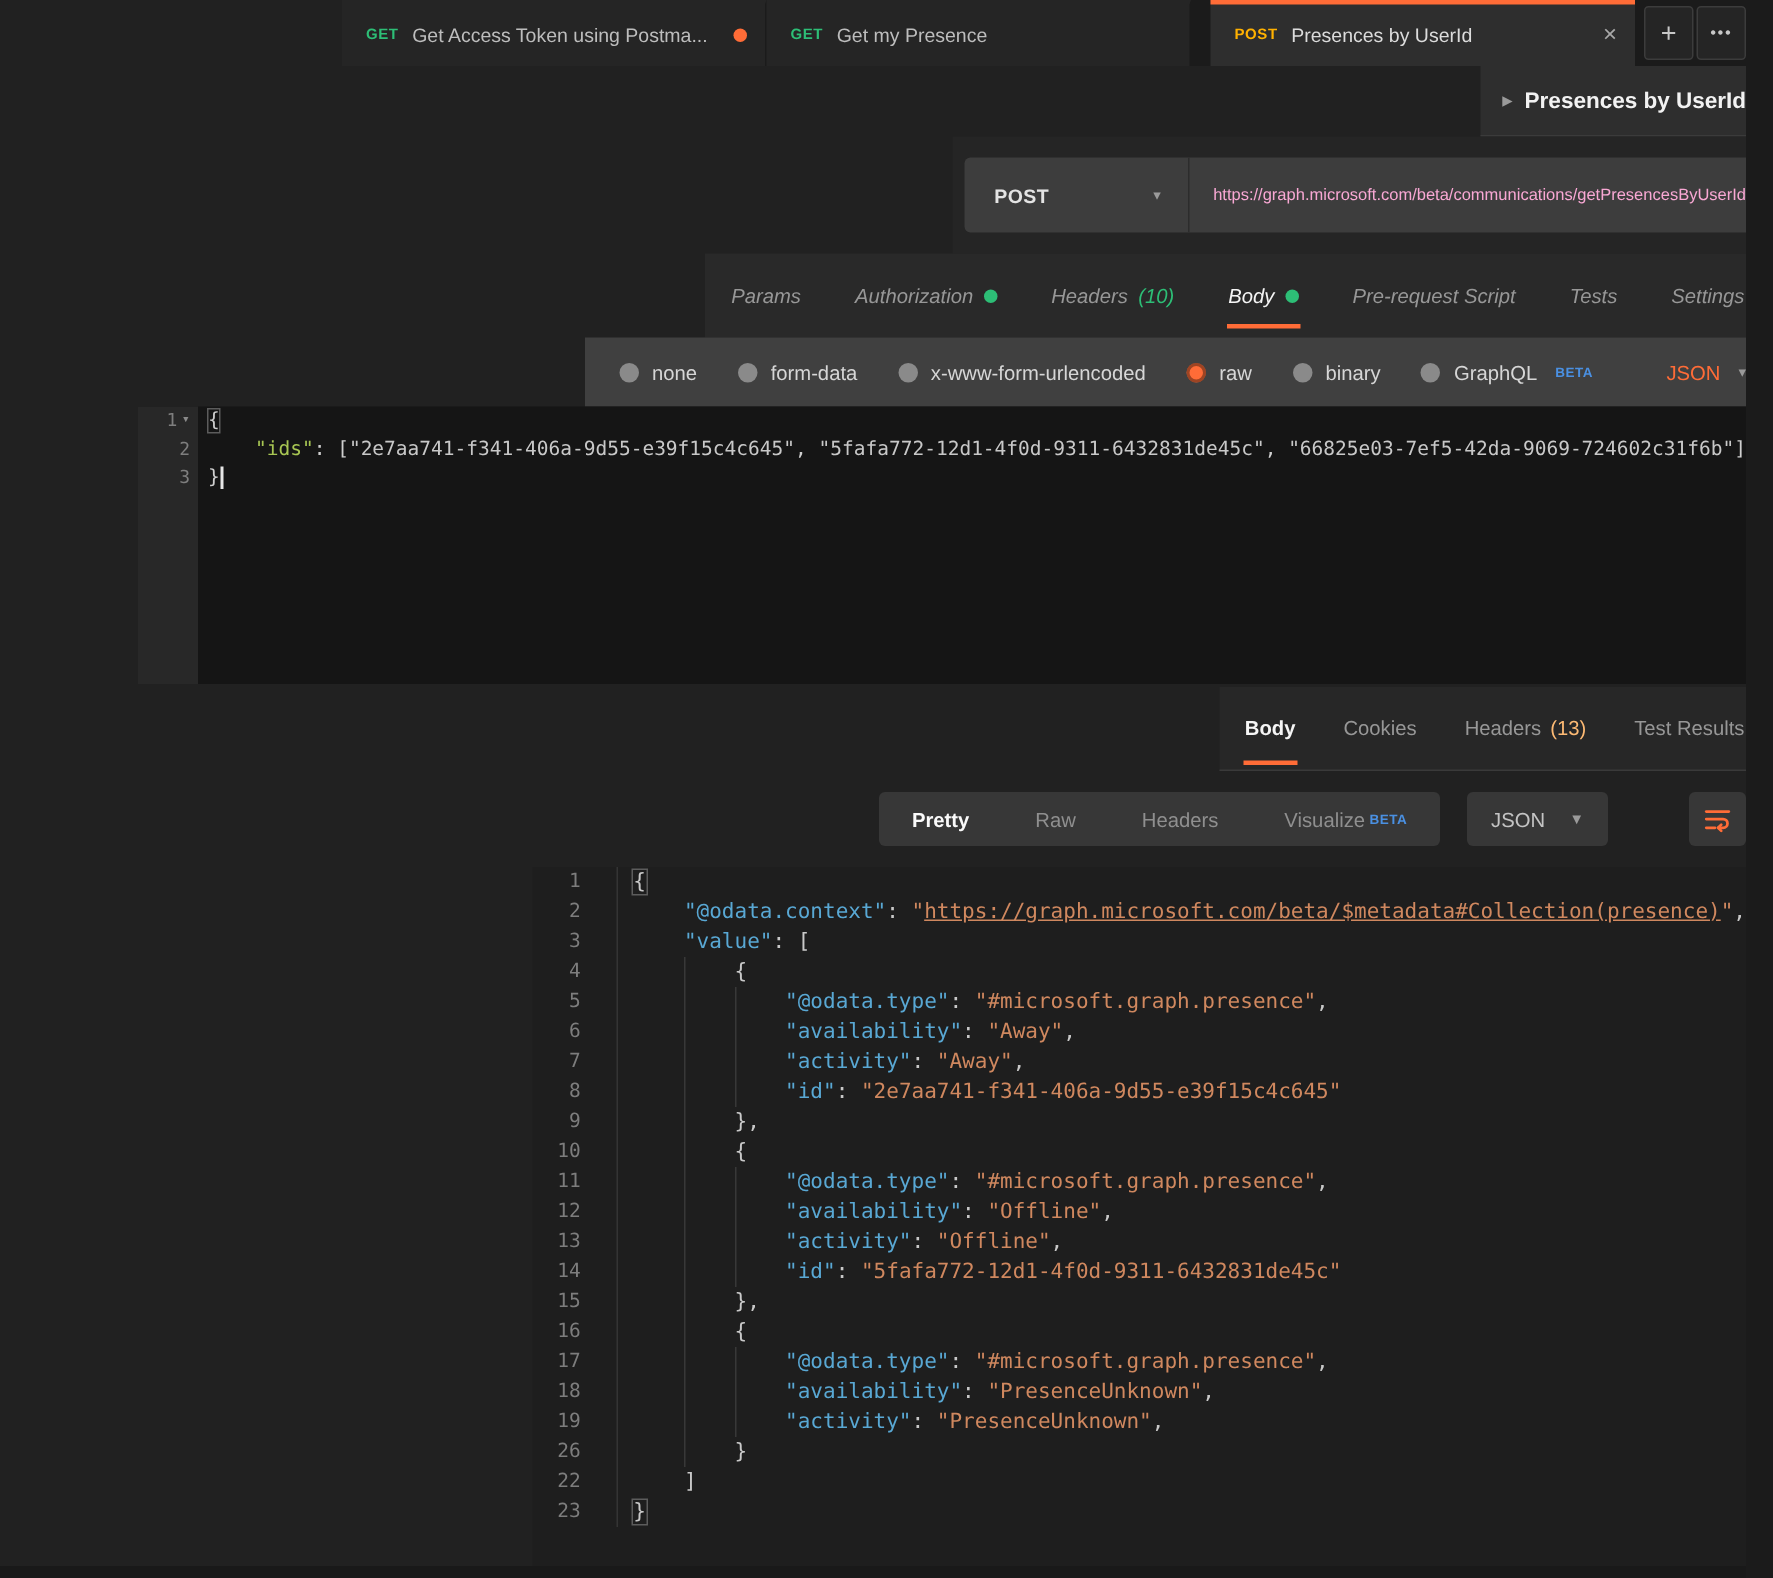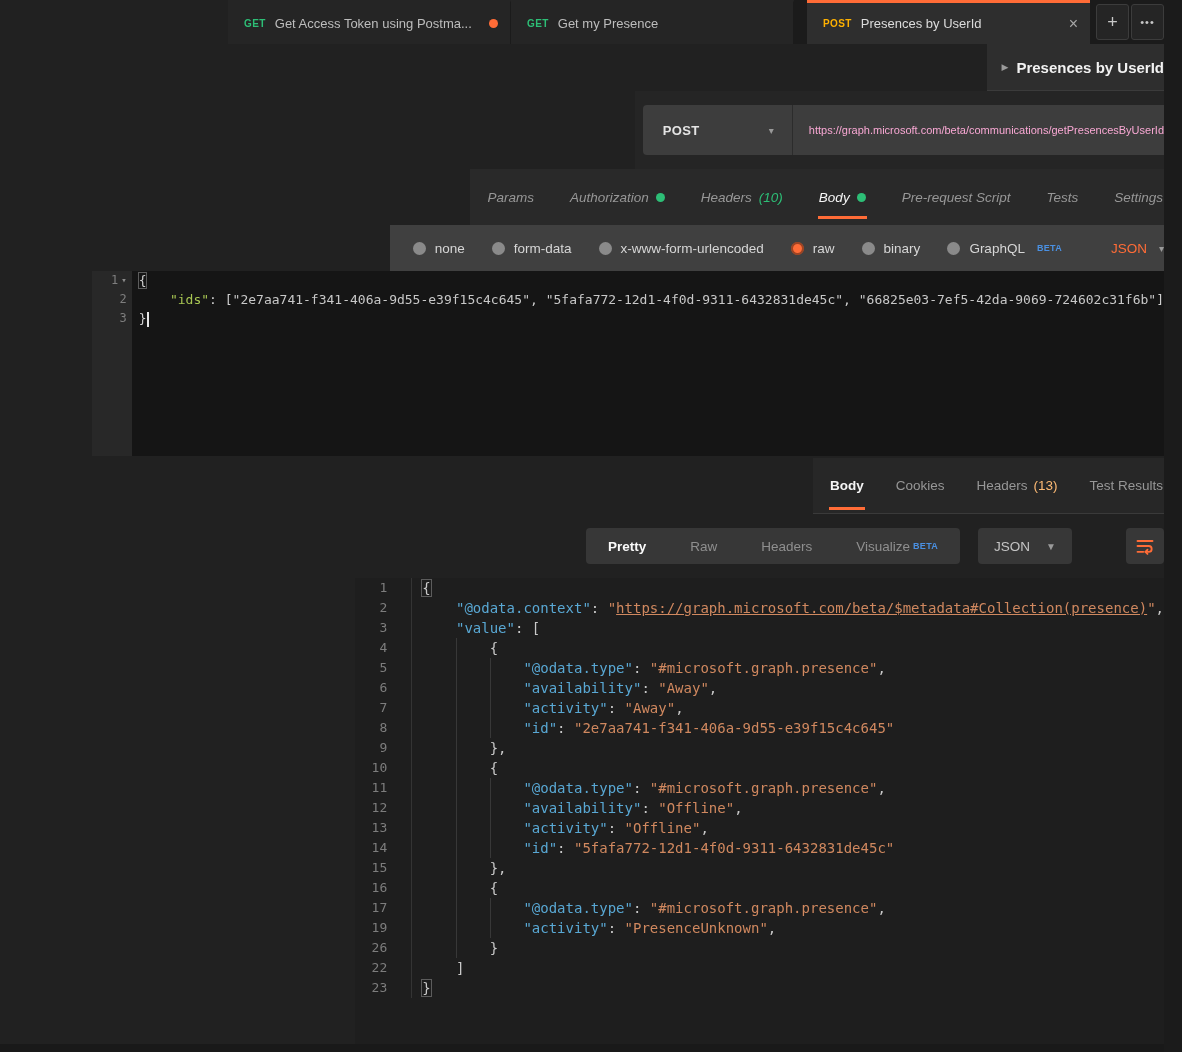--- a/index.html
+++ b/index.html
@@ -329,20 +329,24 @@
       </div>
       <div class="line">
         <span class="ln">16</span>
         <span class="code"><span class="guide" style="left: calc(4ch + 10px);"></span><span class="tp">        {</span></span>
       </div>
       <div class="line">
         <span class="ln">17</span>
         <span class="code"><span class="guide" style="left: calc(4ch + 10px);"></span><span class="guide" style="left: calc(8ch + 10px);"></span><span class="tp">            </span><span class="tk">"@odata.type"</span><span class="tp">: </span><span class="ts">"#microsoft.graph.presence"</span><span class="tp">,</span></span>
       </div>
       <div class="line">
+        <span class="ln">18</span>
+        <span class="code"><span class="guide" style="left: calc(4ch + 10px);"></span><span class="guide" style="left: calc(8ch + 10px);"></span><span class="tp">            </span><span class="tk">"availability"</span><span class="tp">: </span><span class="ts">"PresenceUnknown"</span><span class="tp">,</span></span>
+      </div>
+      <div class="line">
         <span class="ln">19</span>
         <span class="code"><span class="guide" style="left: calc(4ch + 10px);"></span><span class="guide" style="left: calc(8ch + 10px);"></span><span class="tp">            </span><span class="tk">"activity"</span><span class="tp">: </span><span class="ts">"PresenceUnknown"</span><span class="tp">,</span></span>
       </div>
       <div class="line">
         <span class="ln">26</span>
         <span class="code"><span class="guide" style="left: calc(4ch + 10px);"></span><span class="tp">        }</span></span>
       </div>
       <div class="line">
         <span class="ln">22</span>
         <span class="code"><span class="tp">    ]</span></span>

